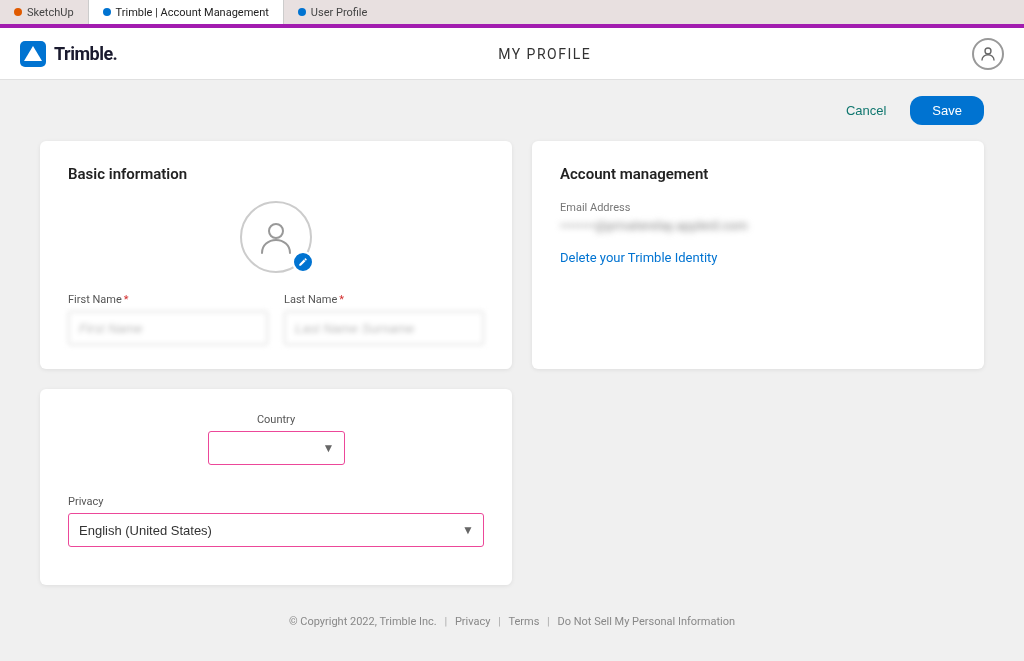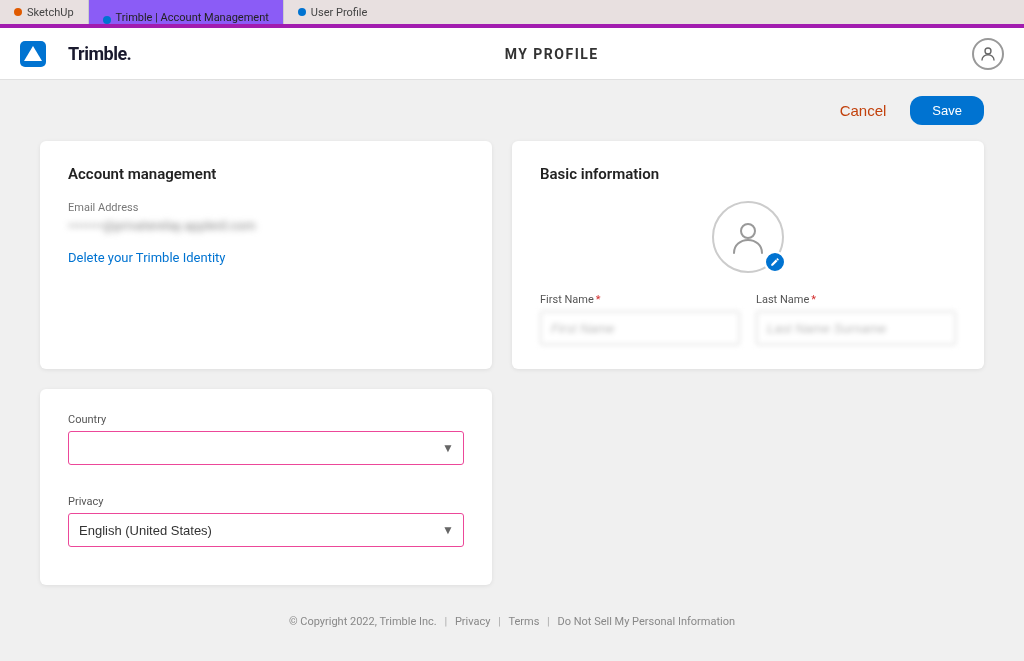--- a/index.html
+++ b/index.html
@@ -26,23 +26,22 @@
       align-items: center;
       padding: 0 14px;
       font-size: 11px;
       color: #444;
       border-right: 1px solid #ccc;
       gap: 5px;
       cursor: pointer;
       white-space: nowrap;
     }
     .tab.active {
-      background: #8b5cf6;
+      background: #ffffff;
       color: #222;
-      align-items: flex-end;
     }
     .tab-dot {
       width: 8px;
       height: 8px;
       border-radius: 50%;
       flex-shrink: 0;
     }
     .tab:last-child { border-right: none; }
 
     
@@ -52,35 +51,35 @@
       display: flex;
       align-items: center;
       justify-content: space-between;
       padding: 0 20px;
       border-bottom: 1px solid #e0e0e0;
       flex-shrink: 0;
     }
     .logo {
       display: flex;
       align-items: center;
-      gap: 22px;
+      gap: 8px;
     }
     .logo-icon {
       width: 26px;
       height: 26px;
     }
     .logo-text {
       font-size: 18px;
       font-weight: 700;
       color: #1a1a2e;
       letter-spacing: -0.5px;
     }
     .page-title {
       font-size: 14px;
-      font-weight: 700;
+      font-weight: 400;
       letter-spacing: 1.5px;
       color: #333;
       text-transform: uppercase;
     }
     .user-icon-btn {
       width: 32px;
       height: 32px;
       border-radius: 50%;
       border: 2px solid #999;
       display: flex;
@@ -102,22 +101,22 @@
     
     .action-bar {
       display: flex;
       justify-content: flex-end;
       gap: 10px;
       margin-bottom: 16px;
     }
     .btn-cancel {
       background: transparent;
       border: none;
-      color: #c2410c;
-      font-size: 15px;
+      color: #0f766e;
+      font-size: 13px;
       cursor: pointer;
       padding: 6px 14px;
       border-radius: 3px;
     }
     .btn-save {
       background: #0073d1;
       color: #fff;
       border: none;
       font-size: 13px;
       padding: 7px 22px;
@@ -324,27 +323,20 @@
 <div class="main-content">
 
   <div class="action-bar">
     <button class="btn-cancel">Cancel</button>
     <button class="btn-save">Save</button>
   </div>
 
   <div class="cards-grid">
 
     <div class="card">
-      <div class="card-title">Account management</div>
-      <div class="email-label">Email Address</div>
-      <div class="email-value">••••••••@privaterelay.appleid.com</div>
-      <a class="delete-link">Delete your Trimble Identity</a>
-    </div>
-
-    <div class="card">
       <div class="card-title">Basic information</div>
       <div class="avatar-wrapper">
         <div class="avatar-circle">
           <svg class="person-svg" viewBox="0 0 40 40" fill="none">
             <circle cx="20" cy="14" r="7" stroke="#999" stroke-width="2"></circle>
             <path d="M6 36c0-7.7 6.3-13 14-13s14 5.3 14 13" stroke="#999" stroke-width="2" stroke-linecap="round"></path>
           </svg>
         </div>
         <div class="avatar-edit-btn">
           <svg width="10" height="10" viewBox="0 0 24 24" fill="white">
@@ -361,23 +353,30 @@
         </div>
         <div class="form-group">
           <label class="form-label">
             <span>Last Name</span><span class="required-star">*</span>
           </label>
           <input class="form-input" type="text" style="color: rgb(187, 187, 187); font-style: italic; filter: blur(2.5px);" value="Last Name Surname">
         </div>
       </div>
     </div>
 
+    <div class="card">
+      <div class="card-title">Account management</div>
+      <div class="email-label">Email Address</div>
+      <div class="email-value">••••••••@privaterelay.appleid.com</div>
+      <a class="delete-link">Delete your Trimble Identity</a>
+    </div>
+
     <div class="card prefs-card">
 
-      <div class="form-group" style="margin-bottom:16px;">
+      <div class="form-group" style="margin-bottom:16px;align-items:center;">
         <label class="form-label">Country</label>
         <div class="form-select-wrapper">
           <select class="form-select">
             <option value=""></option>
             <option value="us">United States</option>
             <option value="uk">United Kingdom</option>
             <option value="ca">Canada</option>
           </select>
           <span class="select-arrow">▼</span>
         </div>

